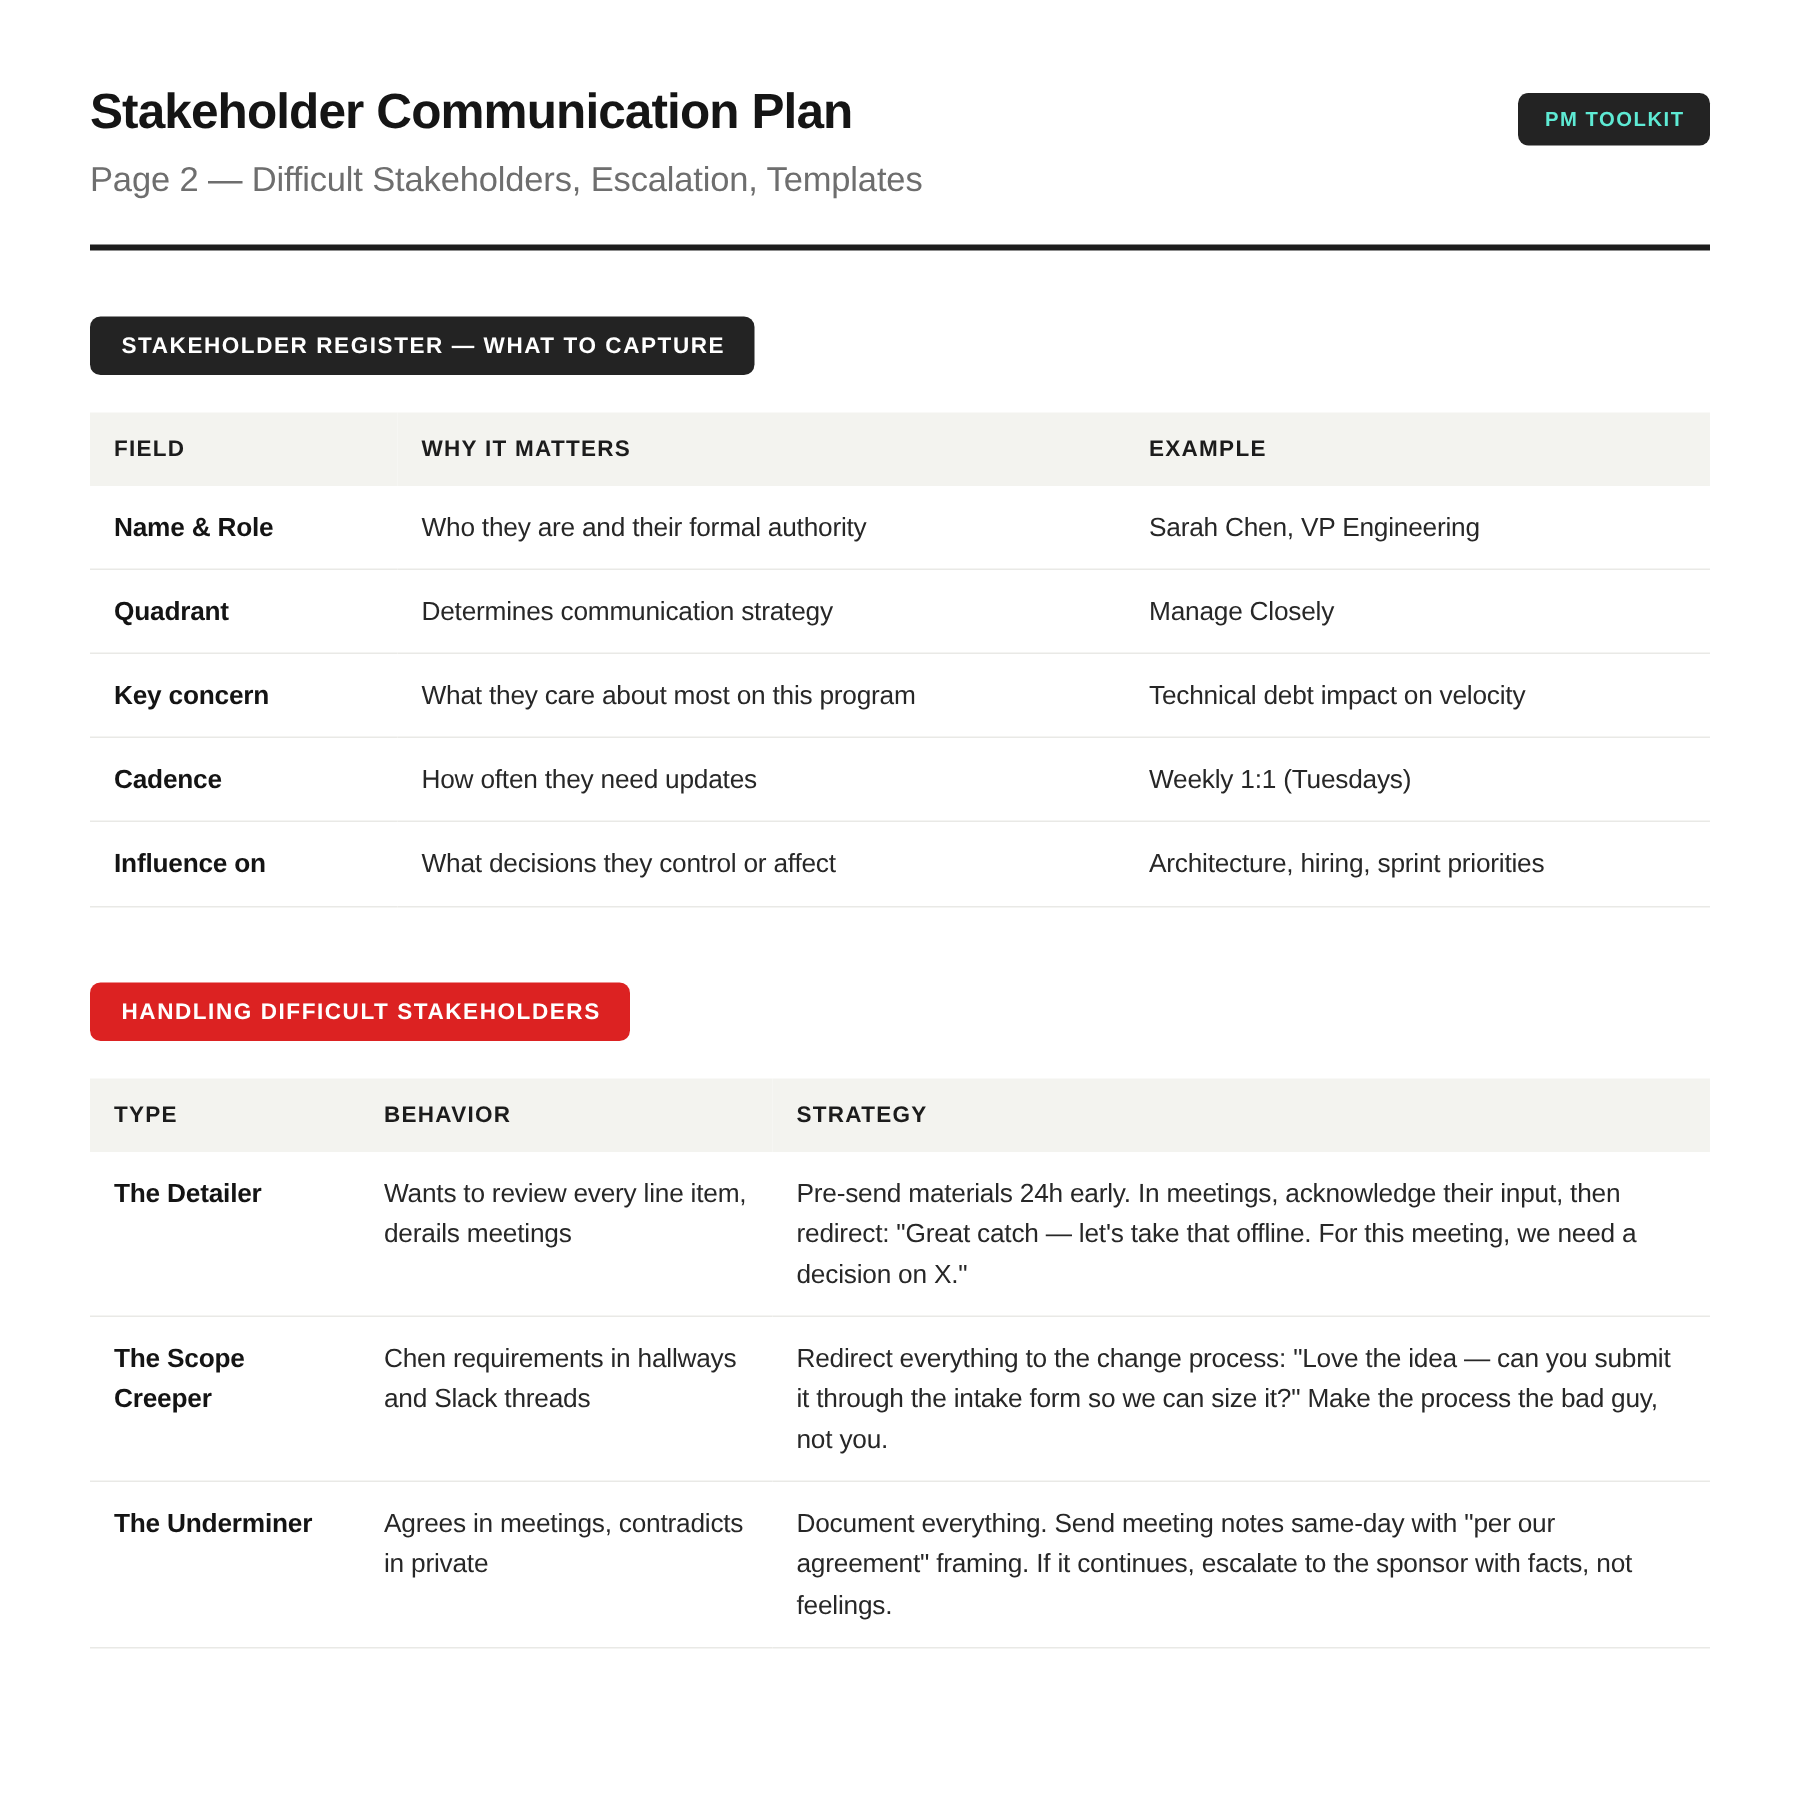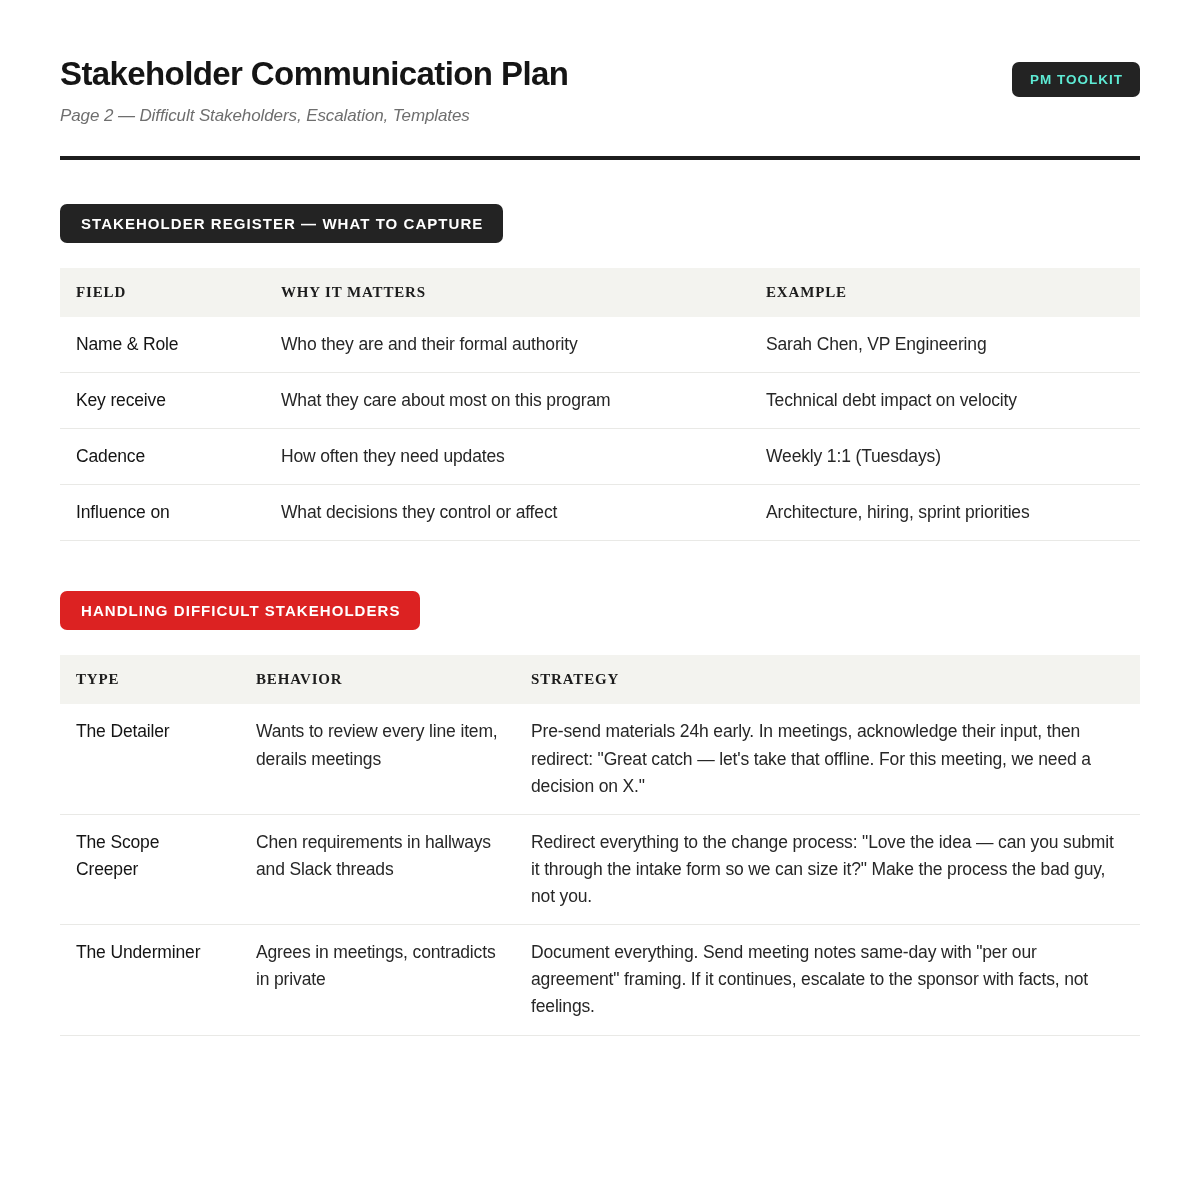--- a/index.html
+++ b/index.html
@@ -38,25 +38,24 @@
   .doc-title {
     font-size: 33px;
     font-weight: 700;
     letter-spacing: -0.6px;
     line-height: 1.12;
     color: #151515;
   }
 
   .doc-subtitle {
     margin-top: 13px;
-    font-size: 17px;
+    font-size: 23px;
     font-weight: 400;
     color: #6e6e6e;
     letter-spacing: -0.1px;
-    font-style: italic;
   }
 
   .toolkit-badge {
     flex: 0 0 auto;
     margin-top: 6px;
     background: #232323;
     color: #5eead4;
     font-size: 13.5px;
     font-weight: 700;
     letter-spacing: 1.0px;
@@ -98,35 +97,34 @@
 
   .data-table thead th {
     background: #f3f3ef;
     text-align: left;
     font-size: 15px;
     font-weight: 700;
     letter-spacing: 0.85px;
     color: #1c1c1c;
     padding: 16px 14px 16px 16px;
     vertical-align: middle;
-    font-family: Liberation Serif, serif;
   }
 
   .data-table tbody td {
     font-size: 17.5px;
     line-height: 1.55;
     color: #272727;
     padding: 14px 14px 14px 16px;
     vertical-align: top;
     border-bottom: 1px solid #e9e9e6;
     letter-spacing: -0.15px;
   }
 
   .data-table tbody td.key-cell {
-    font-weight: 400;
+    font-weight: 700;
     color: #141414;
   }
 
   
   .table-register col.c1 { width: 205px; }
   .table-register col.c2 { width: 485px; }
   .table-register col.c3 { width: auto; }
 
   
   .table-difficult col.c1 { width: 180px; }
@@ -166,21 +164,26 @@
           <th>EXAMPLE</th>
         </tr>
       </thead>
       <tbody>
         <tr>
           <td class="key-cell">Name &amp; Role</td>
           <td>Who they are and their formal authority</td>
           <td>Sarah Chen, VP Engineering</td>
         </tr>
         <tr>
-          <td class="key-cell">Key receive</td>
+          <td class="key-cell">Quadrant</td>
+          <td>Determines communication strategy</td>
+          <td>Manage Closely</td>
+        </tr>
+        <tr>
+          <td class="key-cell">Key concern</td>
           <td>What they care about most on this program</td>
           <td>Technical debt impact on velocity</td>
         </tr>
         <tr>
           <td class="key-cell">Cadence</td>
           <td>How often they need updates</td>
           <td>Weekly 1:1 (Tuesdays)</td>
         </tr>
         <tr>
           <td class="key-cell">Influence on</td>

